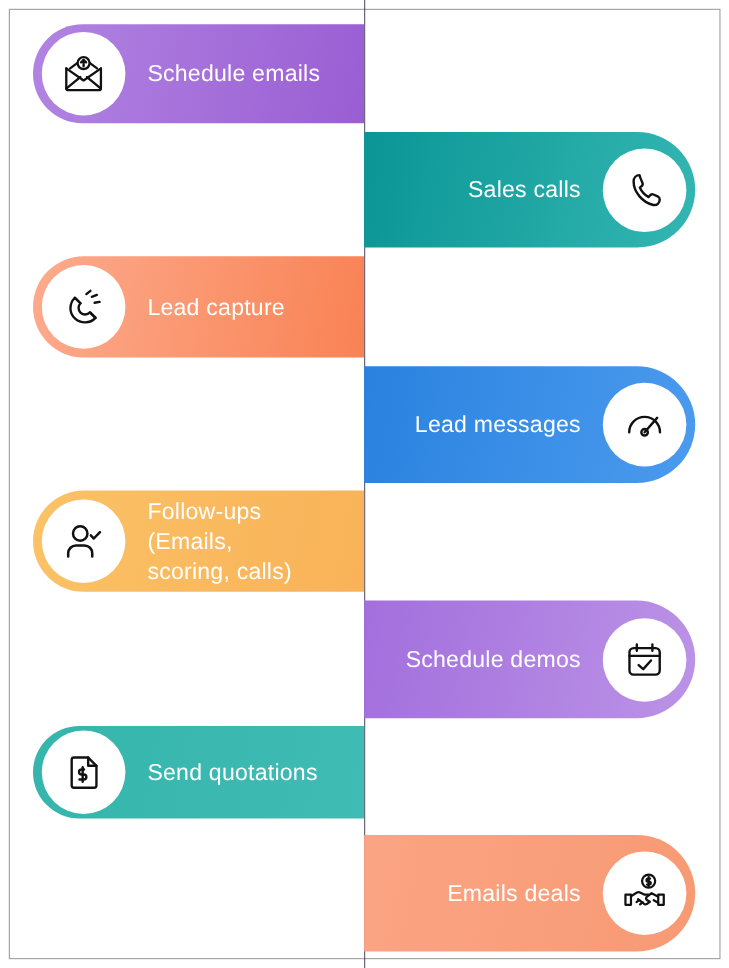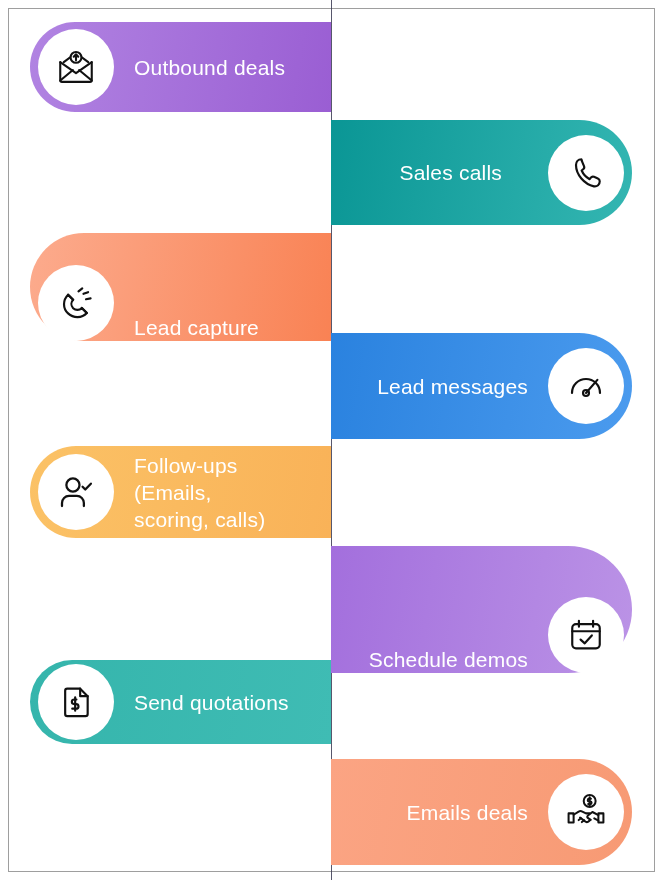--- a/index.html
+++ b/index.html
@@ -99,21 +99,21 @@
     margin-right: 20px;
     text-align: left;
   }
 
   .badge svg {
     display: block;
   }
 
   
   .g-purple   { background: linear-gradient(100deg, #b184e2 0%, #9a5ed3 100%); }
-  .g-teal     { background: linear-gradient(100deg, #0a9695 0%, #34b6b2 100%); gap: 26px; }
+  .g-teal     { background: linear-gradient(100deg, #0a9695 0%, #34b6b2 100%); }
   .g-coral    { background: linear-gradient(100deg, #fcab8d 0%, #f98254 100%); }
   .g-blue     { background: linear-gradient(100deg, #2a82df 0%, #4b9bee 100%); }
   .g-amber    { background: linear-gradient(100deg, #fbc266 0%, #f9b258 100%); }
   .g-violet   { background: linear-gradient(100deg, #a36fdd 0%, #bb93e6 100%); }
   .g-teal2    { background: linear-gradient(100deg, #35b5ac 0%, #3fbcb4 100%); }
   .g-coral2   { background: linear-gradient(100deg, #fba483 0%, #f79a74 100%); }
 </style>
 </head>
 <body>
 
@@ -128,38 +128,38 @@
         <svg width="42" height="42" viewBox="0 0 48 48" fill="none" stroke="#111111" stroke-width="2.4" stroke-linecap="round" stroke-linejoin="round">
           <path d="M6 18.5 L24 31 L42 18.5"></path>
           <path d="M6 18.5 L6 39 Q6 41 8 41 L40 41 Q42 41 42 39 L42 18.5"></path>
           <path d="M6 39.5 L20.5 27.5 M42 39.5 L27.5 27.5"></path>
           <path d="M10 18.5 L24 8 L38 18.5"></path>
           <circle cx="24" cy="13" r="6.2" fill="#ffffff"></circle>
           <path d="M24 16.4 L24 9.8 M21.4 12.2 L24 9.5 L26.6 12.2"></path>
         </svg>
       </span>
     </div>
-    <div class="pill-label">Outbound deals</div>
+    <div class="pill-label">Schedule emails</div>
   </div>
 
   <div class="pill right g-teal" style="top:120px;height:105px;">
     <div class="pill-label">Sales calls</div>
     <div class="badge">
       <span>
         <svg width="40" height="40" viewBox="0 0 48 48" fill="none" stroke="#111111" stroke-width="2.6" stroke-linecap="round" stroke-linejoin="round">
           <path d="M18.5 7.5 C14.5 7.5 12 10.5 12 14.5 C12 26 22 37.5 33.5 40 C37.5 40.6 40.5 38 40.5 34
                    C40.5 32.4 39.6 31.2 38.2 30.6 L33.6 28.6 C32.2 28 30.7 28.4 29.8 29.6 L28.4 31.4
                    C24.6 29.4 20.6 25.2 18.8 21 L20.6 19.5 C21.8 18.6 22.2 17.1 21.6 15.7 L19.6 11
                    C19 9.6 18.8 8.4 18.5 7.5 Z"></path>
         </svg>
       </span>
     </div>
   </div>
 
-  <div class="pill left g-coral" style="top:233px;height:108px;align-items:flex-end;">
+  <div class="pill left g-coral" style="top:233px;height:92px;">
     <div class="badge">
       <span>
         <svg width="40" height="40" viewBox="0 0 48 48" fill="none" stroke="#111111" stroke-width="2.6" stroke-linecap="round" stroke-linejoin="round">
           <path d="M14.5 14 C8 20.5 8 30.5 14.5 36.5 C21 42.5 31 42.5 37 36 L31 30
                    C28 33 23.5 33 20.6 30.2 C17.8 27.2 17.8 22.8 20.6 20 Z"></path>
           <path d="M20.6 20 L14.5 14 M31 30 L37 36"></path>
           <path d="M27 10 L31.5 6.5 M33 13 L38.5 11 M36 19.5 L41.5 18.5"></path>
         </svg>
       </span>
     </div>
@@ -187,21 +187,21 @@
           <path d="M8 40 L8 36.5 C8 32 11.6 28.5 16 28.5 L25 28.5 C29.4 28.5 33 32 33 36.5 L33 40"></path>
           <path d="M31.5 18 L34.6 21.2 L41 14.5"></path>
         </svg>
       </span>
     </div>
     <div class="pill-label">Follow-ups
 (Emails,
 scoring, calls)</div>
   </div>
 
-  <div class="pill right g-violet" style="top:546px;height:127px;align-items:flex-end;">
+  <div class="pill right g-violet" style="top:546px;height:107px;">
     <div class="pill-label">Schedule demos</div>
     <div class="badge">
       <span>
         <svg width="40" height="40" viewBox="0 0 48 48" fill="none" stroke="#111111" stroke-width="2.6" stroke-linecap="round" stroke-linejoin="round">
           <rect x="7.5" y="11" width="33" height="29" rx="4.5"></rect>
           <path d="M7.5 19.5 L40.5 19.5"></path>
           <path d="M15.5 7 L15.5 14 M32.5 7 L32.5 14"></path>
           <path d="M17.5 29.5 L22.5 34 L31 24.5"></path>
         </svg>
       </span>

